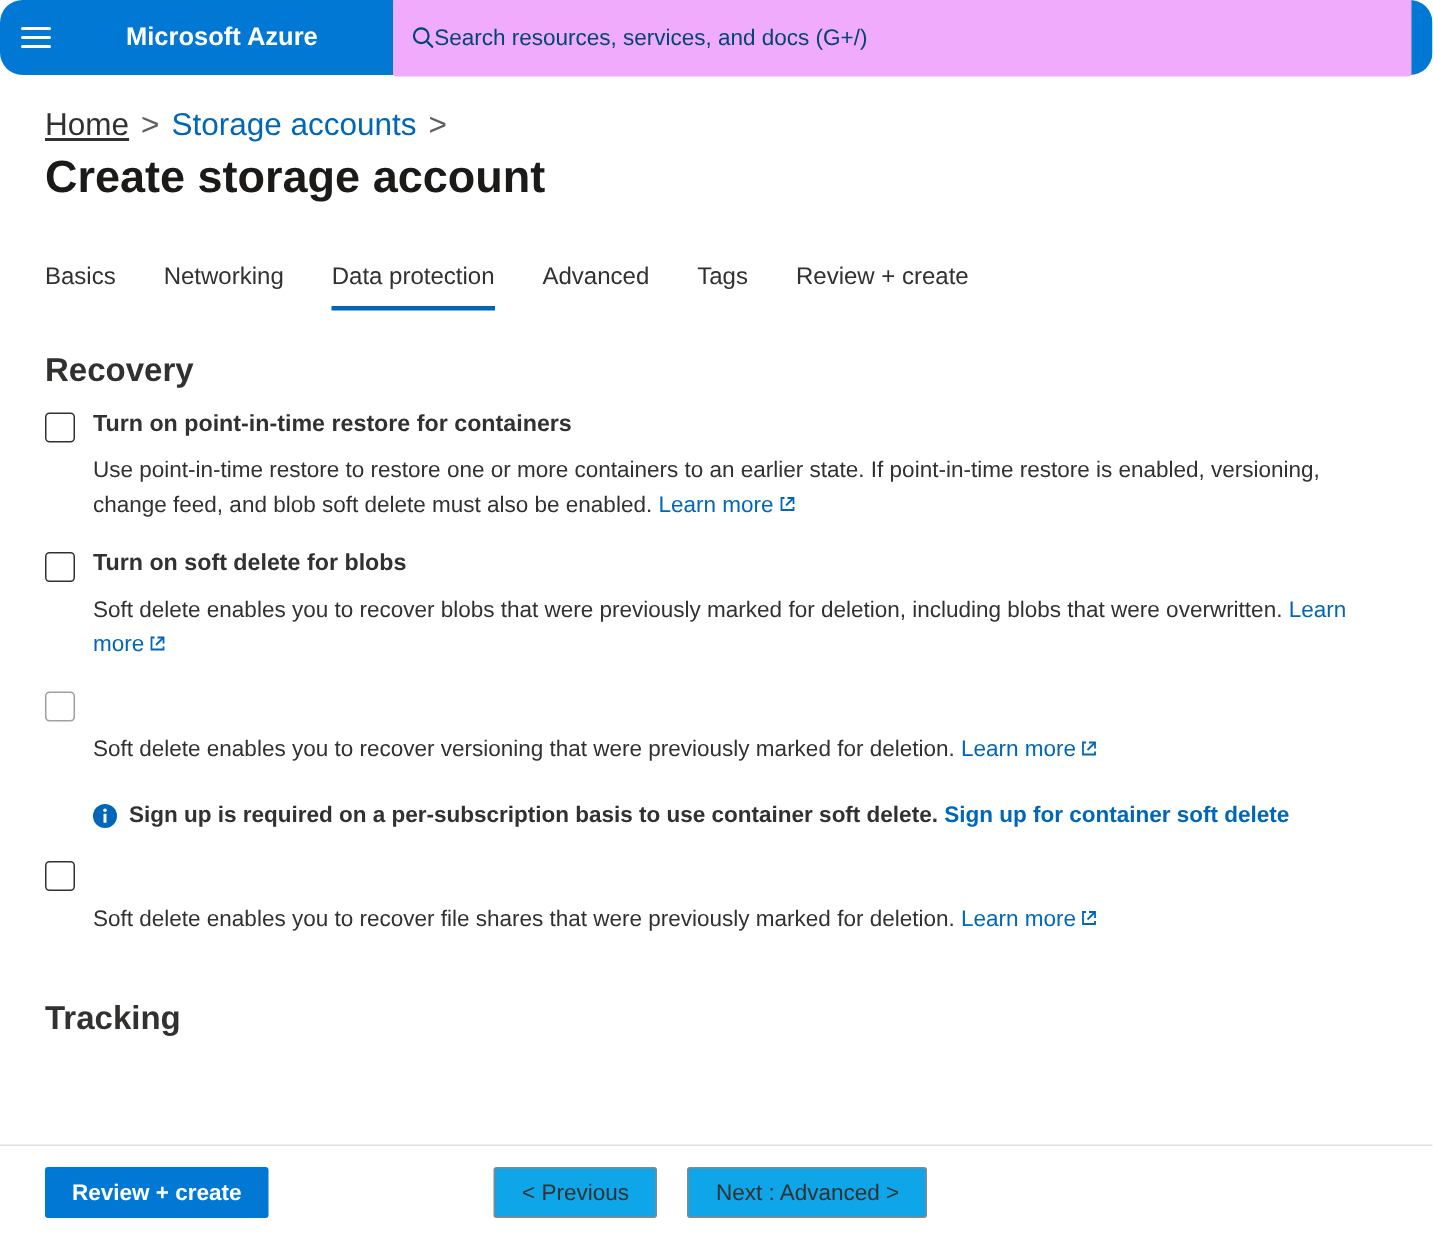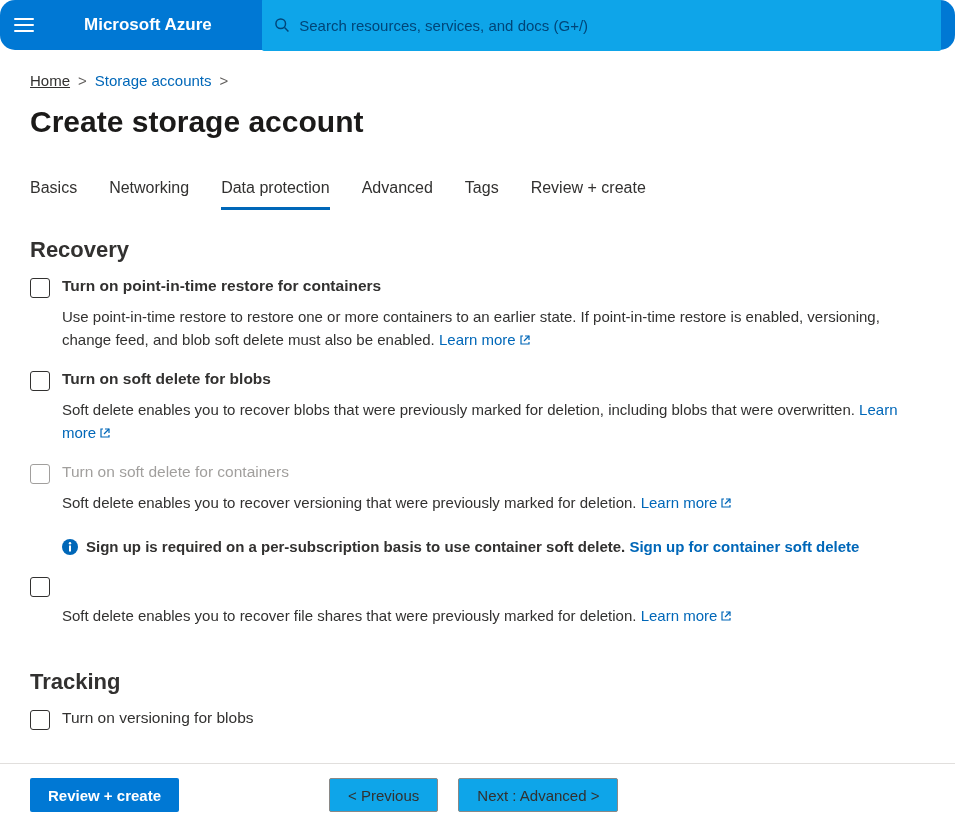--- a/index.html
+++ b/index.html
@@ -24,58 +24,57 @@
     border-radius: 15px;
   }
   .hamburger { color: #fff; cursor: pointer; display:flex; flex-direction:column; gap:4px; width:20px;}
   .hamburger span{display:block;height:2px;background:#fff;border-radius:1px;}
   .brand { color: #fff; font-weight: 600; font-size: 17px; white-space:nowrap; margin-left:30px;}
   .searchwrap {
     flex: 1;
     margin-left: 30px;
   }
   .searchbox {
-    background: #0ea5e9;
+    background: #f0abfc;
     height: 52px;
     border-radius: 2px;
     display: flex;
     align-items: center;
     padding: 0 12px;
-    gap: 10px;
     color: #004578;
   }
   .searchbox input {
     background: transparent;
     border: none;
     outline: none;
     font-size: 15px;
     color: #004578;
     width: 100%;
   }
   .searchbox input::placeholder { color: #004578; }
   .search-icon { width:16px;height:16px;}
   .search-icon svg{stroke:#004578;}
 
   
   .content {
     padding: 22px 30px 0 30px;
   }
   .breadcrumbs {
-    font-size: 15px;
+    font-size: 21px;
     display:flex;
     align-items:flex-start;
     gap:8px;
   }
   .breadcrumbs a { color:#0067b8; text-decoration:none; }
   .breadcrumbs a.home { color:#323130; text-decoration:underline; }
   .breadcrumbs .sep { color:#605e5c; }
   h1.page-title {
     font-size: 30px;
     font-weight: 600;
-    margin-top: 16px;
+    margin-top: 6px;
     margin-bottom: 34px;
     color:#1b1a19;
   }
   .tabs {
     display:flex;
     gap:32px;
     border-bottom:1px solid transparent;
     margin-bottom:26px;
   }
   .tab {
@@ -248,21 +247,20 @@
               <path d="M4 2 H2 V10 H10 V8"></path>
               <path d="M6 2 H10 V6"></path>
               <path d="M10 2 L5 7"></path>
             </svg></span></a>
     </div>
   </div>
 
   <div class="option">
     <div class="opt-row">
       <div class="checkbox disabled"></div>
-      <div class="opt-label disabled">Turn on soft delete for containers</div>
     </div>
     <div class="opt-desc">
       <span>Soft delete enables you to recover versioning that were previously marked for deletion.</span>
       <a href="#"><span>Learn more</span><span class="ext-icon"><svg viewBox="0 0 12 12" fill="none" stroke="#0067b8" stroke-width="1.2">
               <path d="M4 2 H2 V10 H10 V8"></path>
               <path d="M6 2 H10 V6"></path>
               <path d="M10 2 L5 7"></path>
             </svg></span></a>
     </div>
     <div class="info-row">
@@ -289,28 +287,20 @@
       <a href="#"><span>Learn more</span><span class="ext-icon"><svg viewBox="0 0 12 12" fill="none" stroke="#0067b8" stroke-width="1.2">
               <path d="M4 2 H2 V10 H10 V8"></path>
               <path d="M6 2 H10 V6"></path>
               <path d="M10 2 L5 7"></path>
             </svg></span></a>
     </div>
   </div>
 
   <div style="height:14px"></div>
   <div class="section-title">Tracking</div>
-  <div class="tracking-cut">
-    <div class="option">
-      <div class="opt-row">
-        <div class="checkbox"></div>
-        <div class="opt-label" style="font-weight:400">Turn on versioning for blobs</div>
-      </div>
-    </div>
-  </div>
 
 </div>
 
 <div class="footer">
   <button class="btn primary">Review + create</button>
   <div class="footer-gap"></div>
   <button class="btn secondary">&lt; Previous</button>
   <button class="btn secondary">Next : Advanced &gt;</button>
 </div>
 

